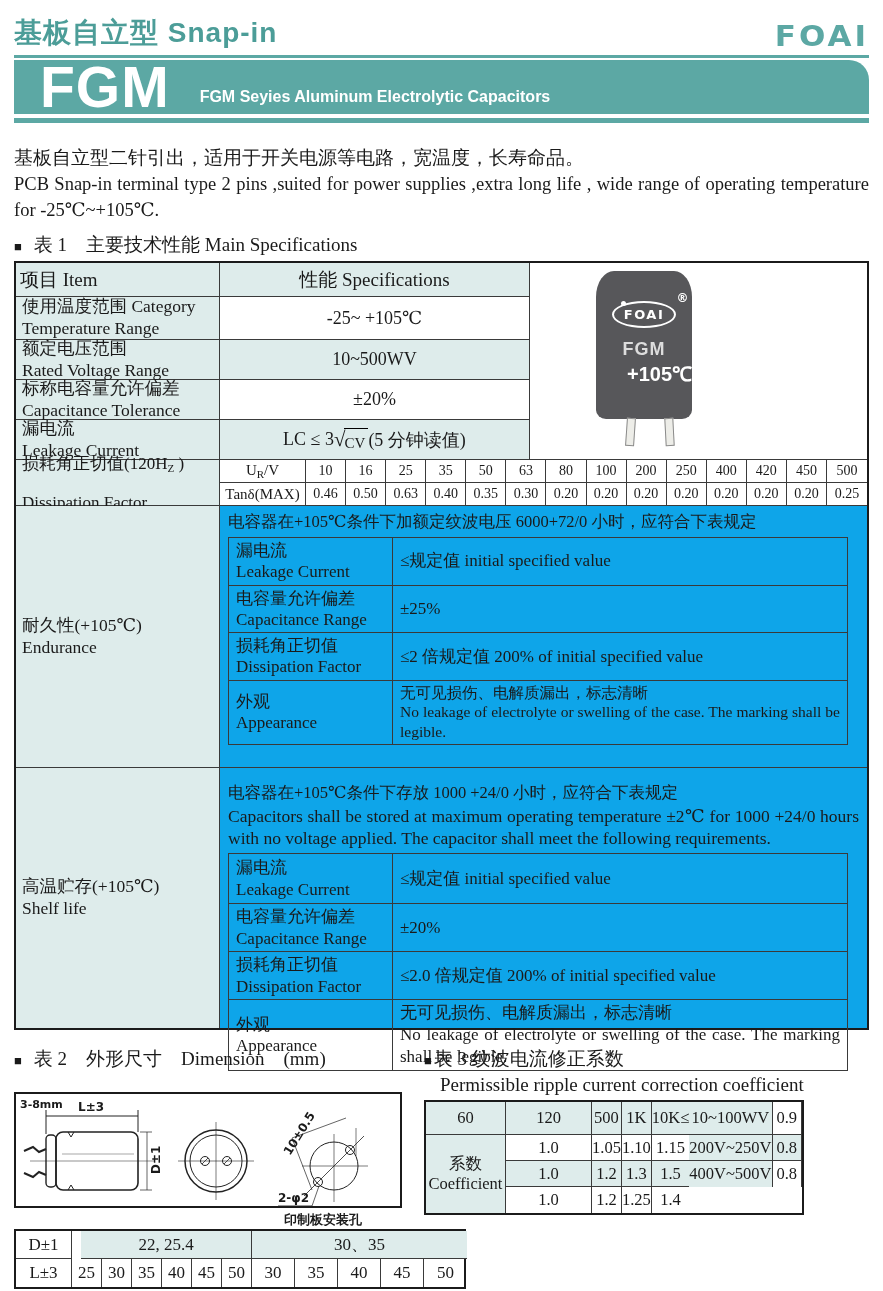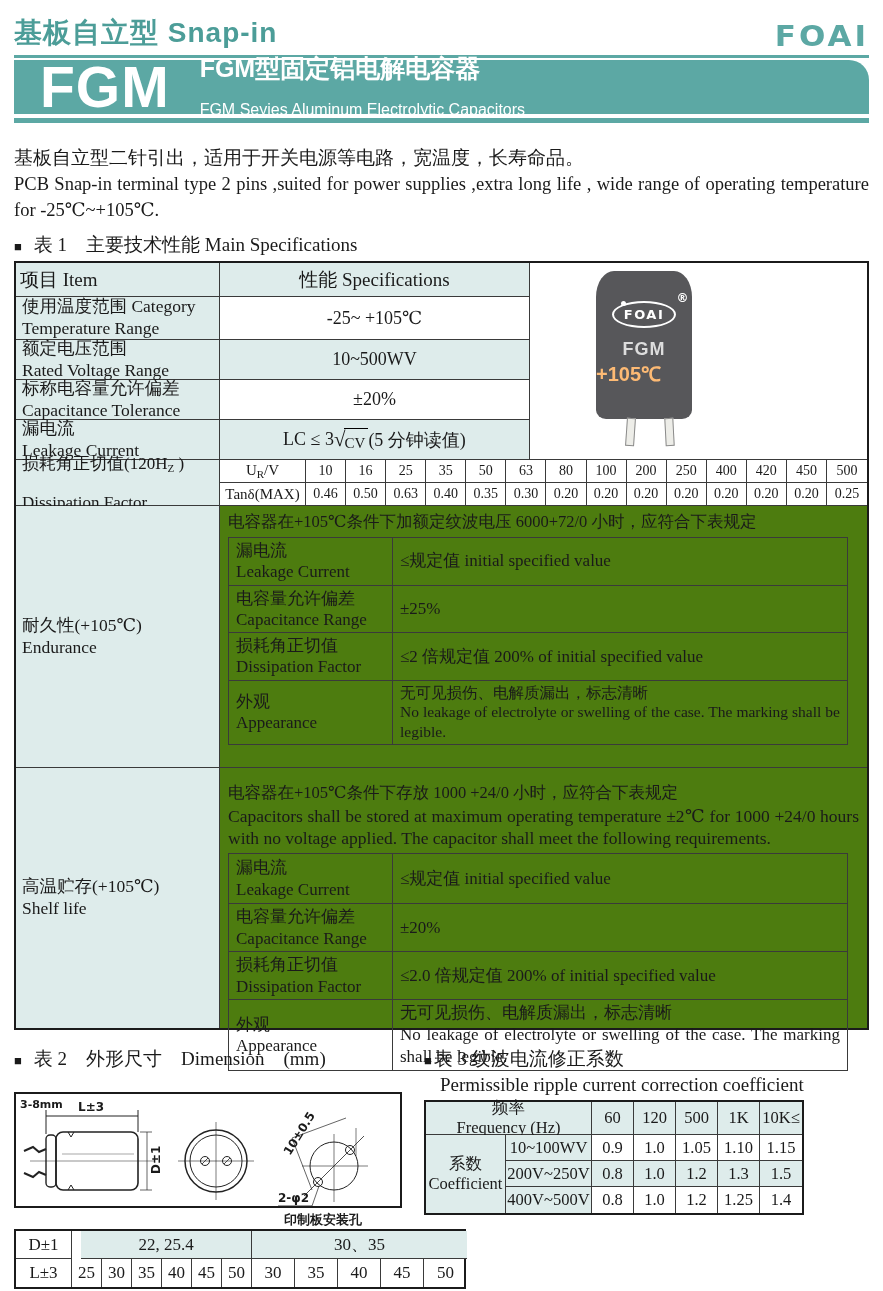--- a/index.html
+++ b/index.html
@@ -15,21 +15,21 @@
   .hdr-logo { font-family:"DejaVu Sans",sans-serif; font-weight:bold; font-size:31px;
               color:#5CA8A4; letter-spacing:3px; transform:scaleY(.92); line-height:1; }
   .hdr-rule { height:3px; background:#5CA8A4; margin:3px 14px 0; }
 
   
   .banner { margin:2px 14px 0; }
   .banner-main { height:54px; background:#5CA8A4; border-radius:0 20px 0 0;
                  display:flex; align-items:center; padding-left:26px; color:#fff; }
   .banner-series { font-size:57px; font-weight:bold; line-height:.85; margin-right:30px; letter-spacing:1px; }
   .banner-cn { font-size:25px; font-weight:bold; line-height:1.1; }
-  .banner-en { font-size:16px; font-weight:normal; line-height:1.1; margin-top:19px; }
+  .banner-en { font-size:16px; font-weight:bold; line-height:1.1; margin-top:19px; }
   .banner-gap { height:4px; background:#fff; }
   .banner-strip { height:5px; background:#5CA8A4; }
 
   
   .intro { margin:22px 14px 0; }
   .intro-cn { font-size:19px; line-height:1.35; }
   .intro-en { font-size:18.5px; line-height:1.45; text-align:justify; }
 
   
   .cap-row { display:flex; align-items:baseline; gap:12px; margin:8px 14px 3px; }
@@ -48,21 +48,21 @@
   .secA { grid-template-columns:204px 310px 1fr; grid-template-rows:34px 43px 40px 40px 40px; }
   .photo-cell { grid-column:3; grid-row:1 / span 5; position:relative; background:#fff; }
 
   .secB { grid-template-columns:204px 86px repeat(14,1fr); grid-template-rows:23px 23px; font-size:14px; }
   .secB .dlab { grid-row:1 / span 2; font-size:17px;gap:16px; }
   .secB .hcell { font-size:15px; }
   sub.s { font-size:11px; vertical-align:-3px; }
 
   .secC { grid-template-columns:204px 1fr; }
   .end-lab { font-size:17.5px; }
-  .body-cell { padding:5px 8px 4px; background:#4d7c0f; }
+  .body-cell { padding:5px 8px 4px; background:#0ea5e9; }
   .desc-cn { font-size:16.5px; line-height:1.35; }
   .desc-en { font-size:17.5px; line-height:1.3; text-align:justify; }
 
   .inner { border:1px solid #3a3a3a; width:620px; margin-top:3px;
            display:grid; grid-template-columns:164px 1fr; font-size:17px; }
   .inner .ic { border-right:1px solid #3a3a3a; border-bottom:1px solid #3a3a3a;
                padding:2px 7px; display:flex; flex-direction:column; justify-content:center; line-height:1.25; }
   .inner .iv { border-right:none; }
   .inner .last { border-bottom:none; }
   .app-en { line-height:1.3; text-align:justify; }
@@ -75,21 +75,21 @@
   .cap-body { position:absolute; left:66px; top:8px; width:96px; height:148px; background:#57575A;
               border-radius:18px 18px 10px 10px / 26px 26px 9px 9px; }
   .cap-logo { margin:30px auto 0; width:64px; height:27px; border:2px solid #fff; border-radius:50%;
               display:flex; align-items:center; justify-content:center; color:#fff;
               font-family:"DejaVu Sans",sans-serif; font-weight:bold; font-size:13px;
               letter-spacing:1.5px; position:relative; }
   .cap-logo .dot { position:absolute; top:-2px; left:7px; width:5px; height:5px; border-radius:50%; background:#fff; }
   .cap-reg { position:absolute; top:-12px; right:-16px; font-size:12px; color:#fff; }
   .cap-series { text-align:center; color:#ddd; font-family:"Liberation Sans",sans-serif;
                 font-weight:bold; font-size:18px; margin-top:11px; letter-spacing:1px; }
-  .cap-temp { text-align:left; color:#fdba74; font-family:"Liberation Sans",sans-serif;
+  .cap-temp { text-align:right; color:#ffffff; font-family:"Liberation Sans",sans-serif;
               font-weight:bold; font-size:20px; }
   .leg { position:absolute; top:155px; width:9px; height:28px; background:#EDEDE8; border:1px solid #8a8a8a; }
   .leg1 { left:96px; transform:rotate(4deg); }
   .leg2 { left:135px; transform:rotate(-3deg); }
 
   
   .lower { display:flex; margin:16px 14px 0; gap:22px; }
   .dim-box { width:388px; height:116px; border:2px solid #1b1b1b; margin-top:20px; }
   .t3wrap { width:422px; }
   .t3cap-cn { display:flex; gap:2px; align-items:baseline; font-size:19px; }
@@ -118,21 +118,20 @@
     <span>Snap-in</span>
   </div>
   <div class="hdr-logo">FOAI</div>
 </div>
 <div class="hdr-rule"></div>
 
 <div class="banner sans">
   <div class="banner-main">
     <div class="banner-series">FGM</div>
     <div>
-      <div class="banner-cn">FGM型固定铝电解电容器</div>
       <div class="banner-en">FGM Seyies Aluminum Electrolytic Capacitors</div>
     </div>
   </div>
   <div class="banner-gap"></div>
   <div class="banner-strip"></div>
 </div>
 
 <div class="intro">
   <p class="intro-cn">基板自立型二针引出，适用于开关电源等电路，宽温度，长寿命品。</p>
   <p class="intro-en">PCB Snap-in  terminal type 2 pins ,suited for power supplies ,extra long  life , wide range of operating temperature for -25℃~+105℃.</p>
@@ -376,24 +375,20 @@
     </div>
   </div>
 
   <div class="t3wrap">
     <div class="t3cap-cn">
       <span class="bullet">■</span>
       <span>表 3  纹波电流修正系数</span>
     </div>
     <div class="t3cap-en">Permissible ripple current correction coefficient</div>
     <div class="t3">
-      <div class="c teal freq">
-        <span>频率</span>
-          <span>Frequency (Hz)</span>
-      </div>
       <div class="c teal mid">60</div>
       <div class="c teal mid">120</div>
       <div class="c teal mid">500</div>
       <div class="c teal mid">1K</div>
       <div class="c teal mid nr">10K≤</div>
 
       <div class="teal coef" style="border-right:1px solid #3a3a3a;">
         <span>系数</span>
           <span>Coefficient</span>
       </div>

